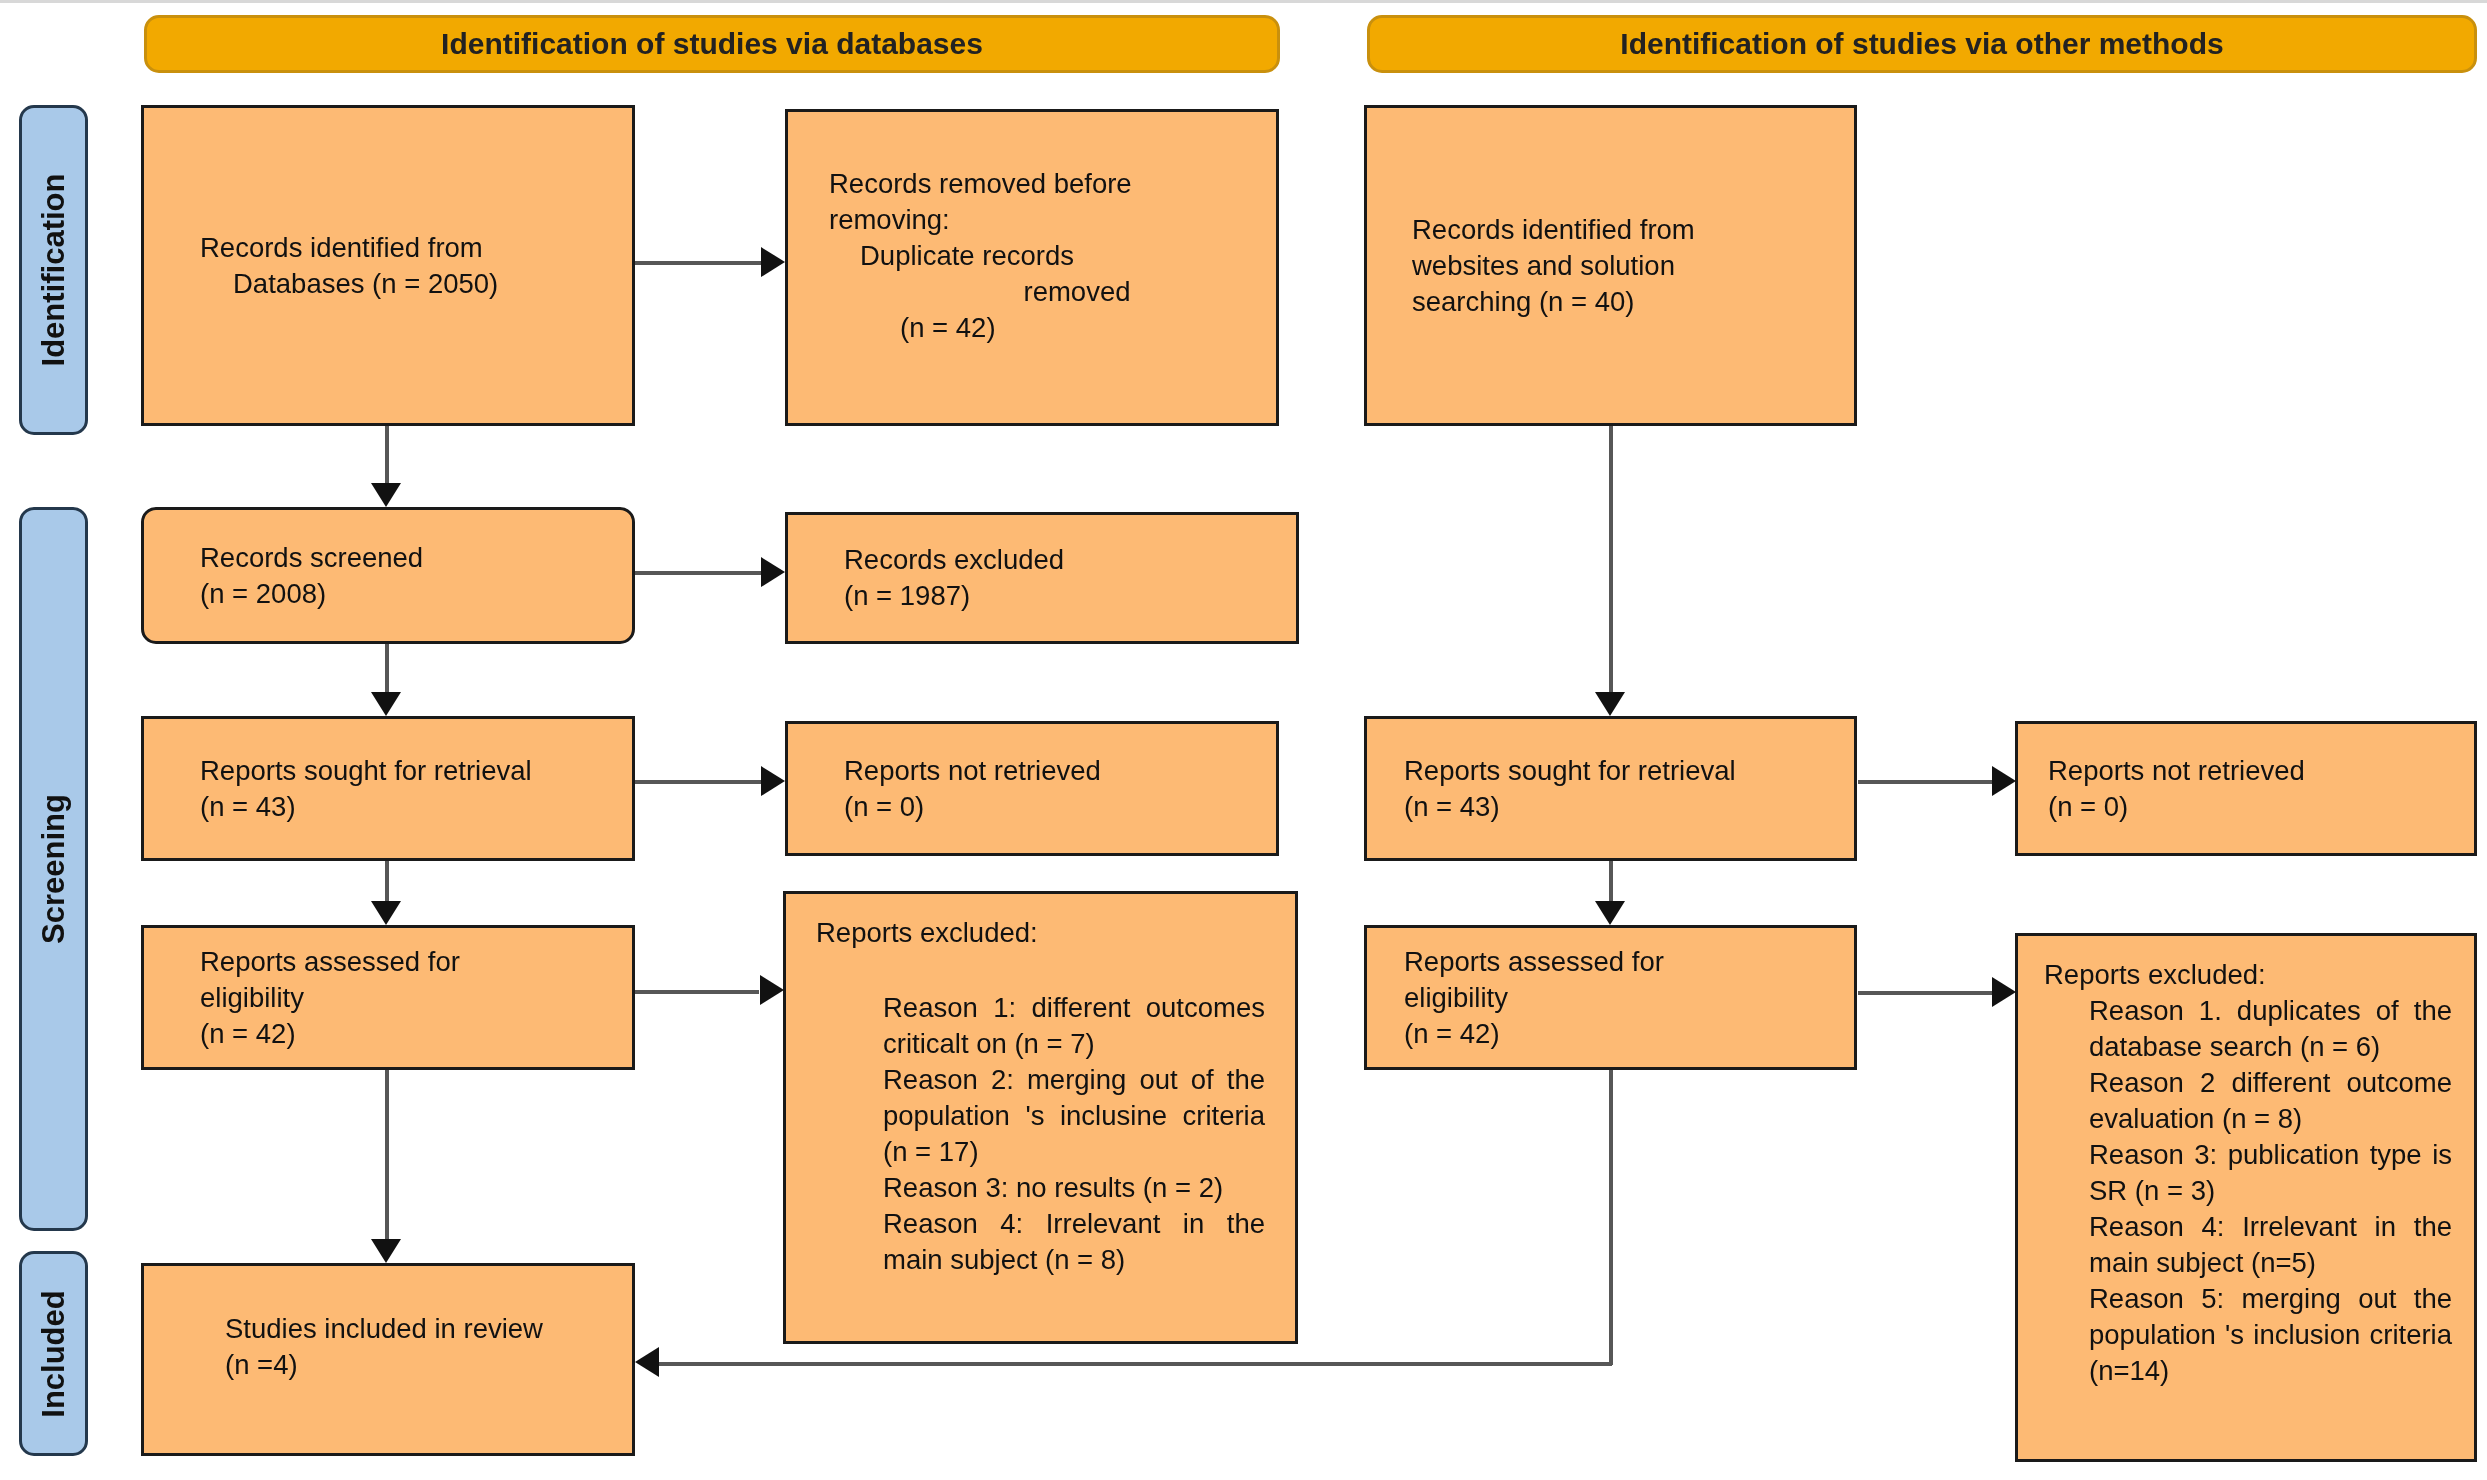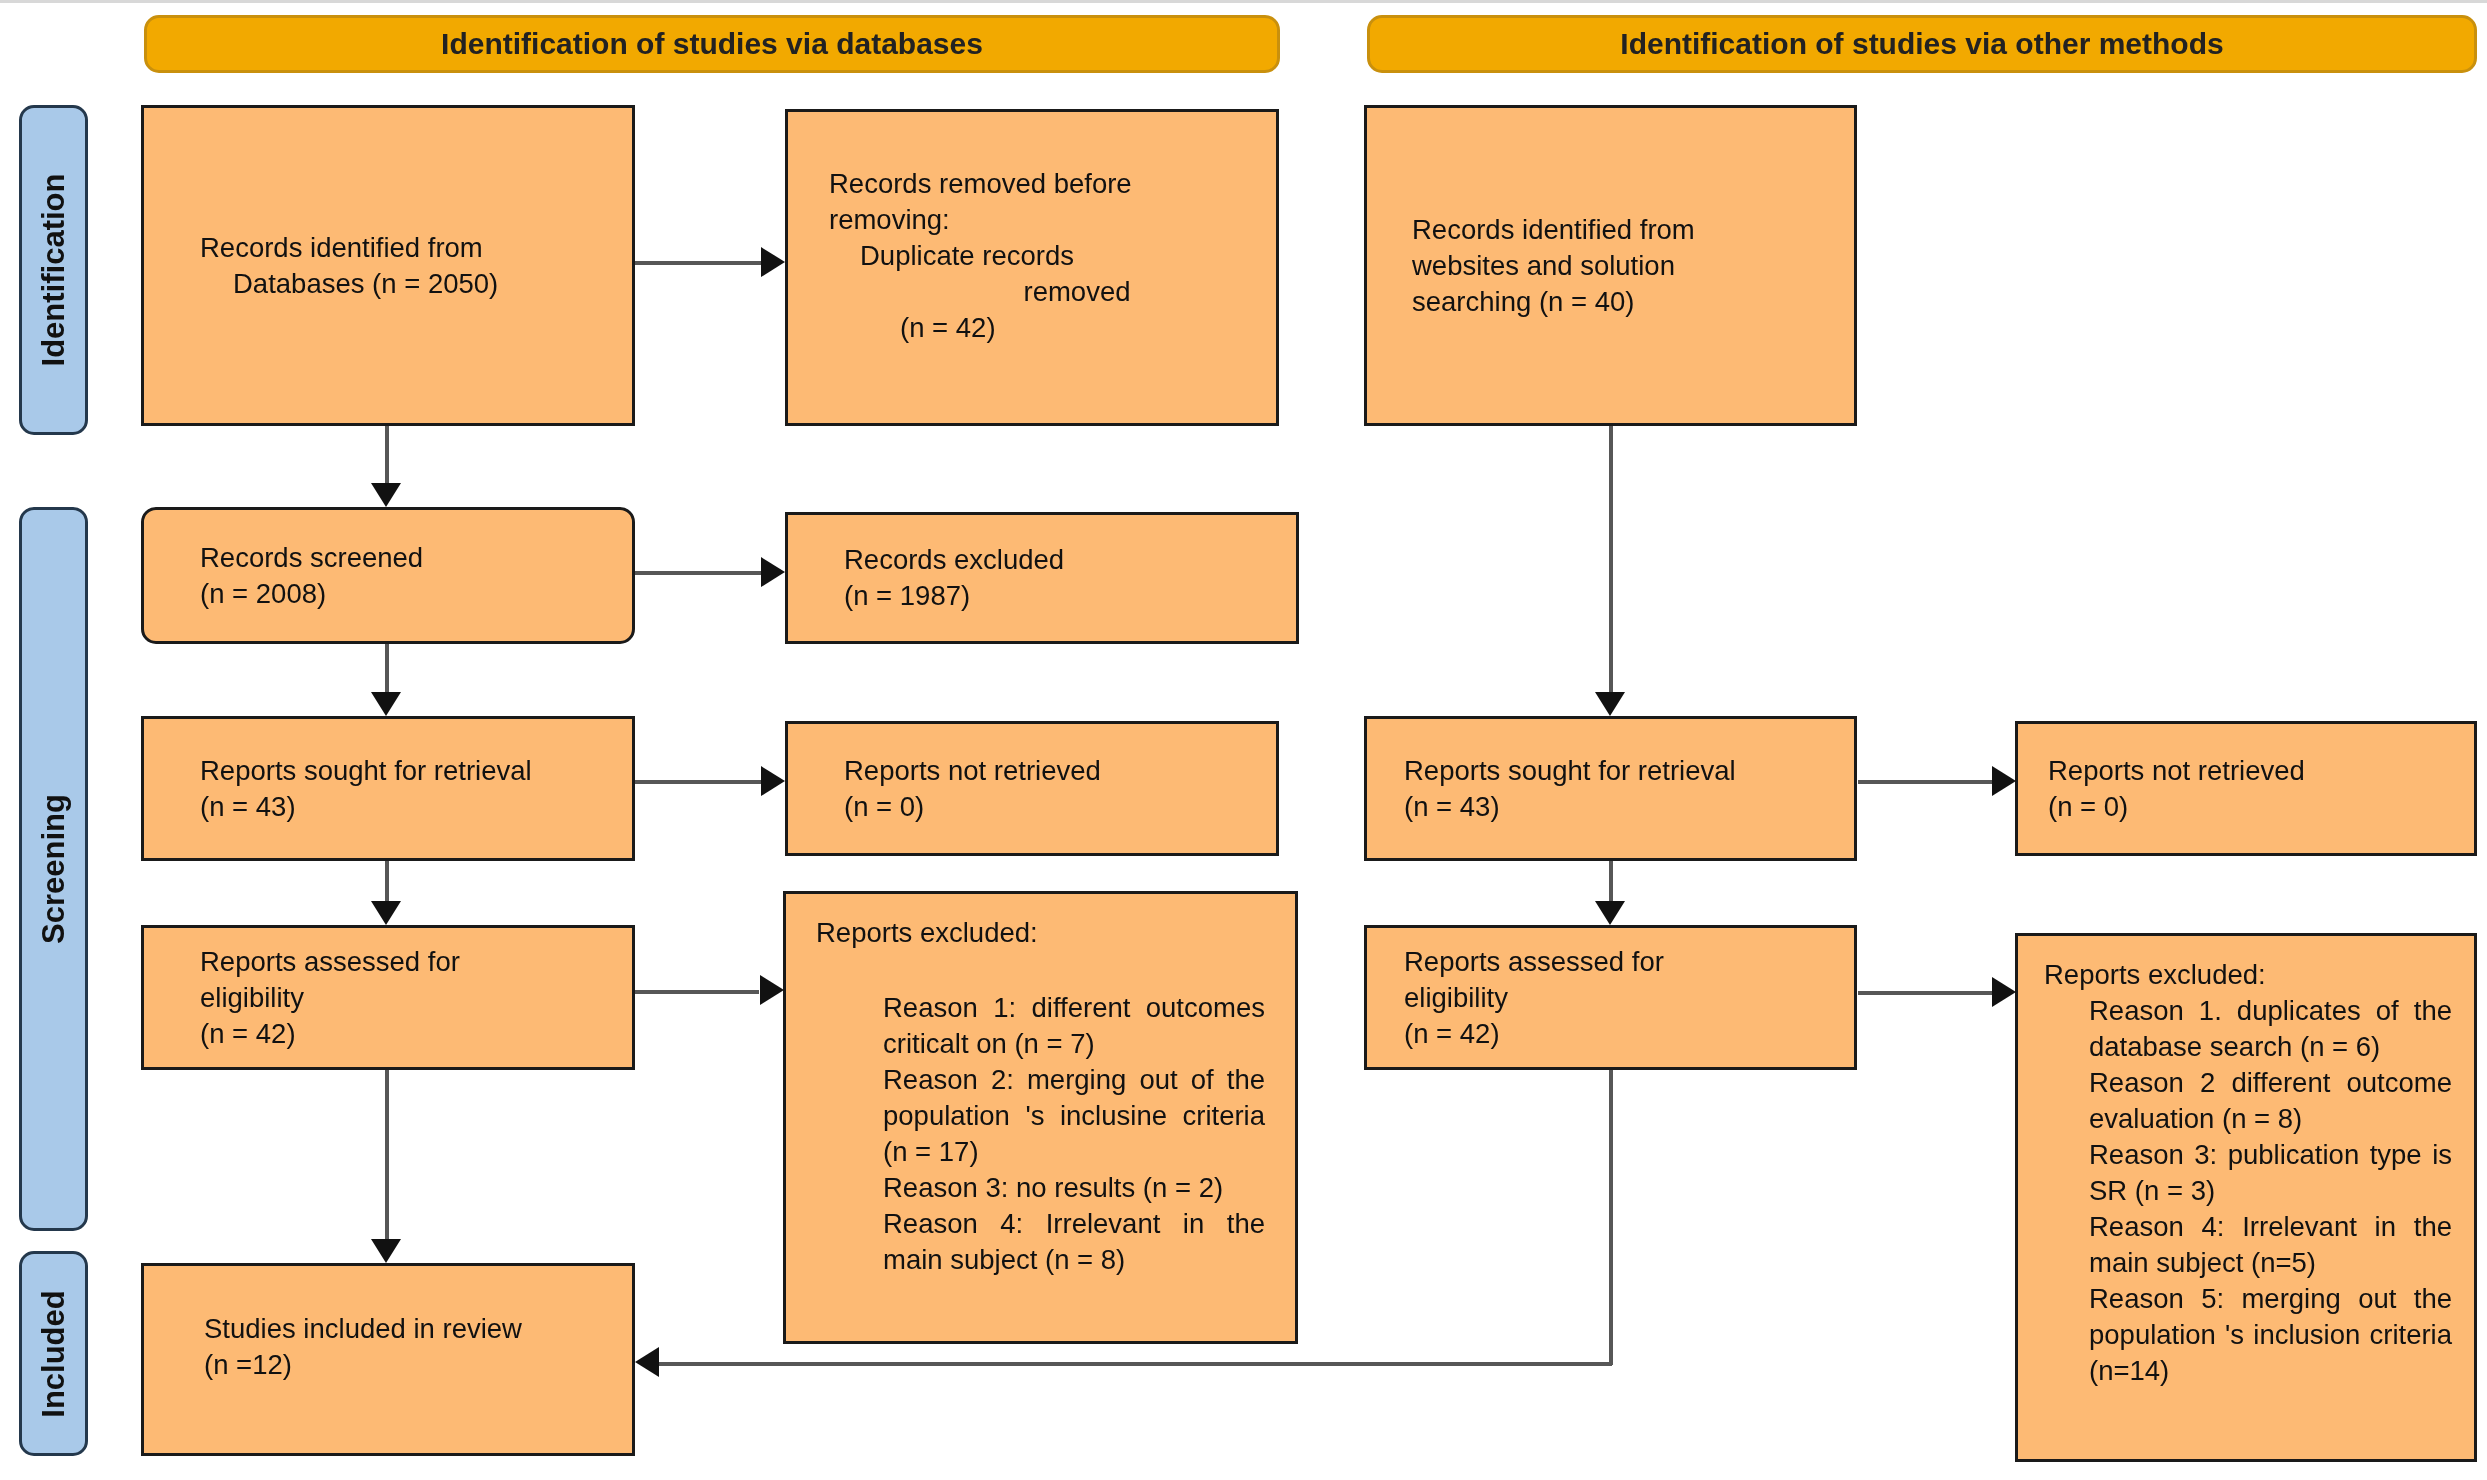--- a/index.html
+++ b/index.html
@@ -145,23 +145,23 @@
   <div class="box reasons" style="left:783px; top:891px; width:515px; height:453px; padding:21px 30px 0 30px;">
     <div>Reports excluded:</div>
     <div style="margin-left:67px; margin-top:39px;">
       <p>Reason 1: different outcomes criticalt on (n = 7)</p>
       <p>Reason 2: merging out of the population 's inclusine criteria (n = 17)</p>
       <p>Reason 3: no results (n = 2)</p>
       <p>Reason 4: Irrelevant in the main subject (n = 8)</p>
     </div>
   </div>
 
-  <div class="box center" style="left:141px; top:1263px; width:494px; height:193px; padding-left:60px; justify-content:flex-start; padding-top:45px;">
+  <div class="box center" style="left:141px; top:1263px; width:494px; height:193px; padding-left:81px; justify-content:flex-start; padding-top:45px;">
     <div>Studies included in review</div>
-    <div>(n =12)</div>
+    <div>(n =4)</div>
   </div>
 
   <div class="box center" style="left:1364px; top:105px; width:493px; height:321px; padding-left:45px; padding-right:22px;">
     <div>Records identified from</div>
     <div>websites and solution</div>
     <div>searching (n = 40)</div>
   </div>
 
   <div class="box center" style="left:1364px; top:716px; width:493px; height:145px; padding-left:37px;">
     <div>Reports sought for retrieval</div>

